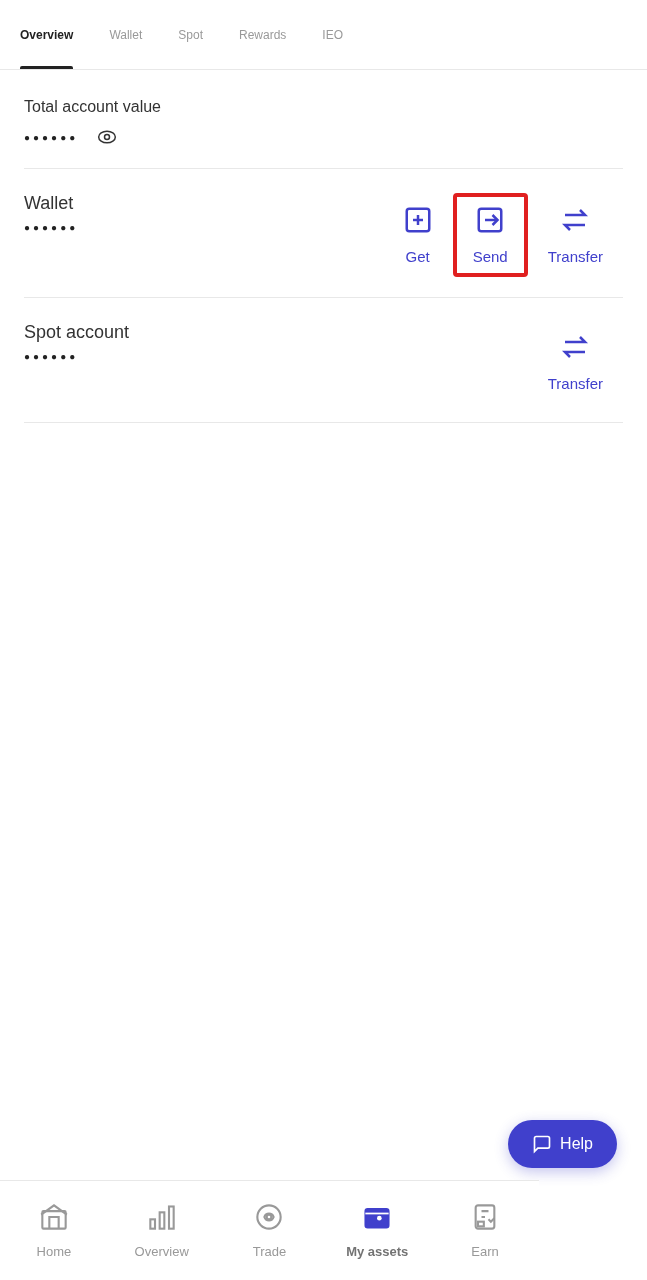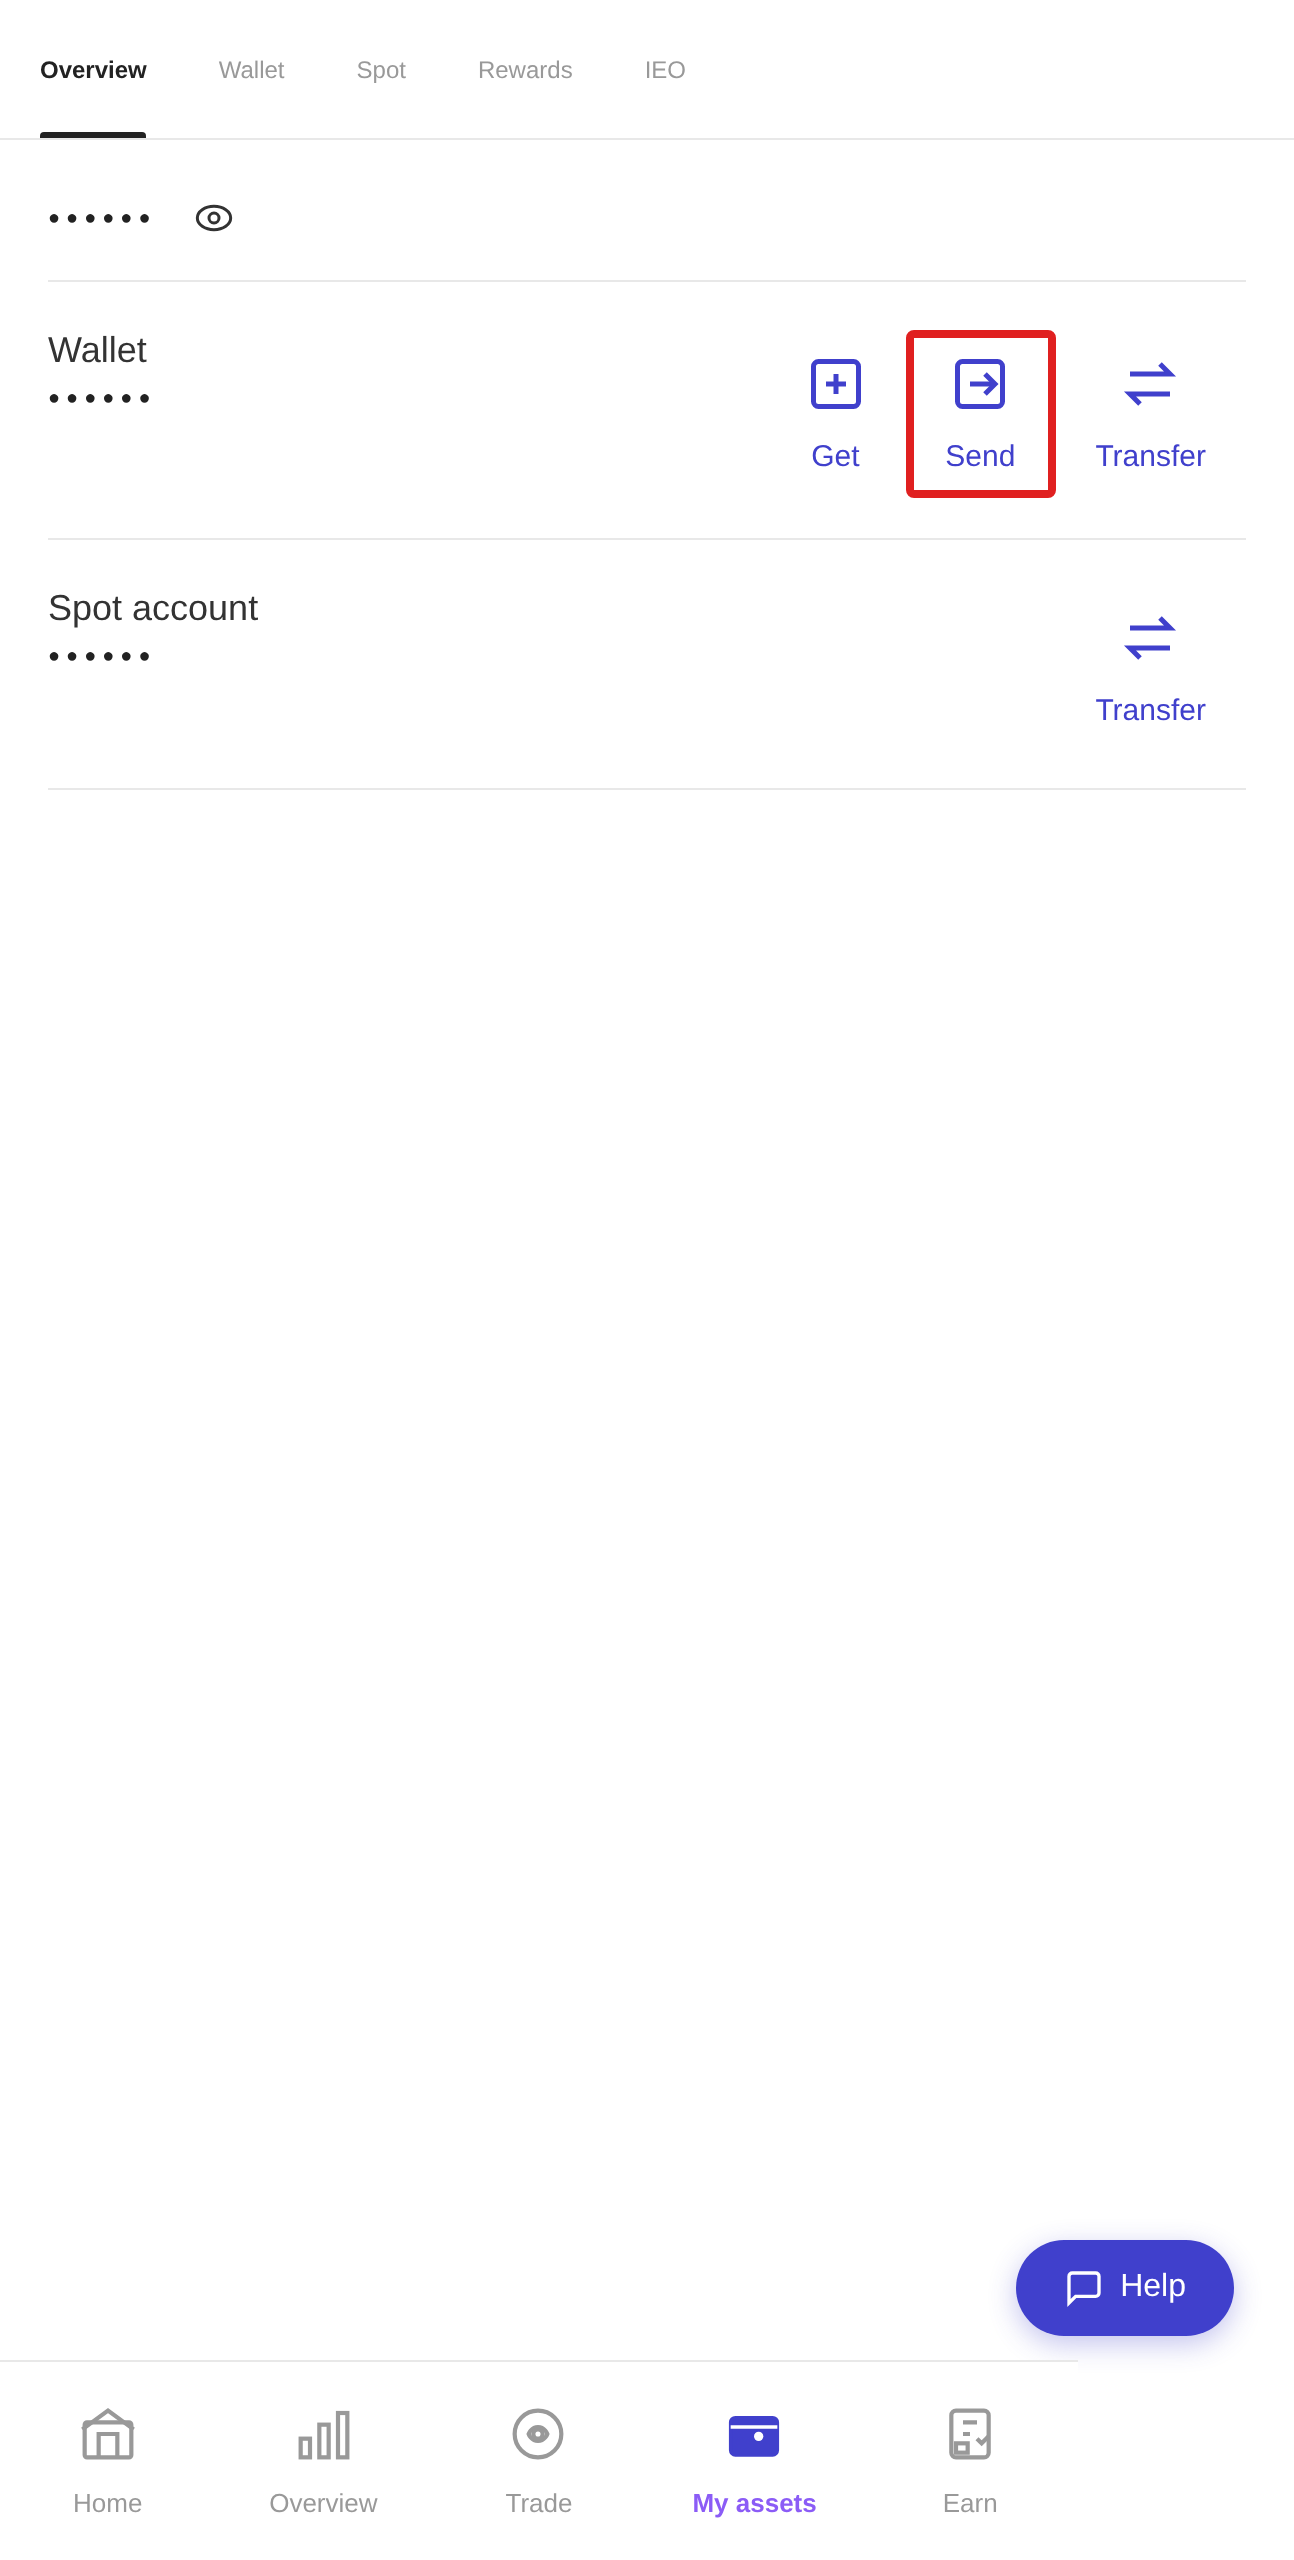--- a/index.html
+++ b/index.html
@@ -181,21 +181,21 @@
       align-items: center;
       gap: 6px;
       cursor: pointer;
       flex: 1;
     }
     .nav-label {
       font-size: 13px;
       color: #999;
     }
     .nav-label.active {
-      color: #8b5cf6;
+      color: #737373;
       font-weight: 600;
       text-align: center;
     }
     .nav-icon {
       color: #999;
       font-size: 26px;
     }
     .nav-icon.active {
       color: #4040cc;
     }
@@ -217,20 +217,21 @@
     <span>Rewards</span>
   </div>
   <div class="tab-item">
     <span>IEO</span>
   </div>
 </nav>
 
 <div class="main-content">
 
   <div class="total-value-section">
+    <div class="total-value-label">Total account value</div>
     <div class="total-value-row">
       <span class="dots">●●●●●●</span>
       <span class="eye-icon">
         <svg viewBox="0 0 24 24" width="28" height="20" fill="none" stroke="#333" stroke-width="1.8">
           <ellipse cx="12" cy="12" rx="10" ry="7"></ellipse>
           <circle cx="12" cy="12" r="3"></circle>
         </svg>
       </span>
     </div>
   </div>

